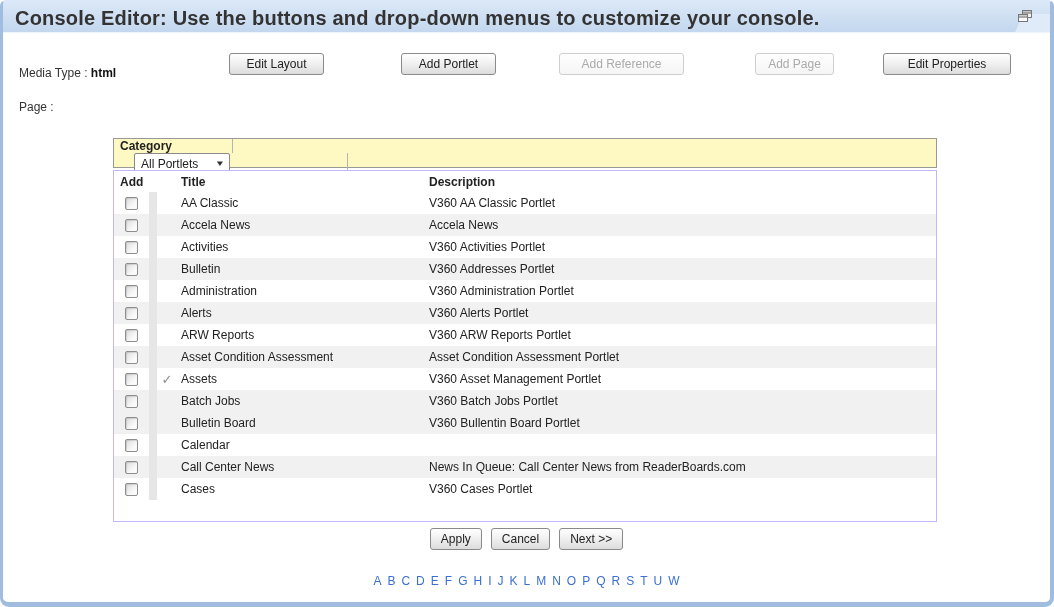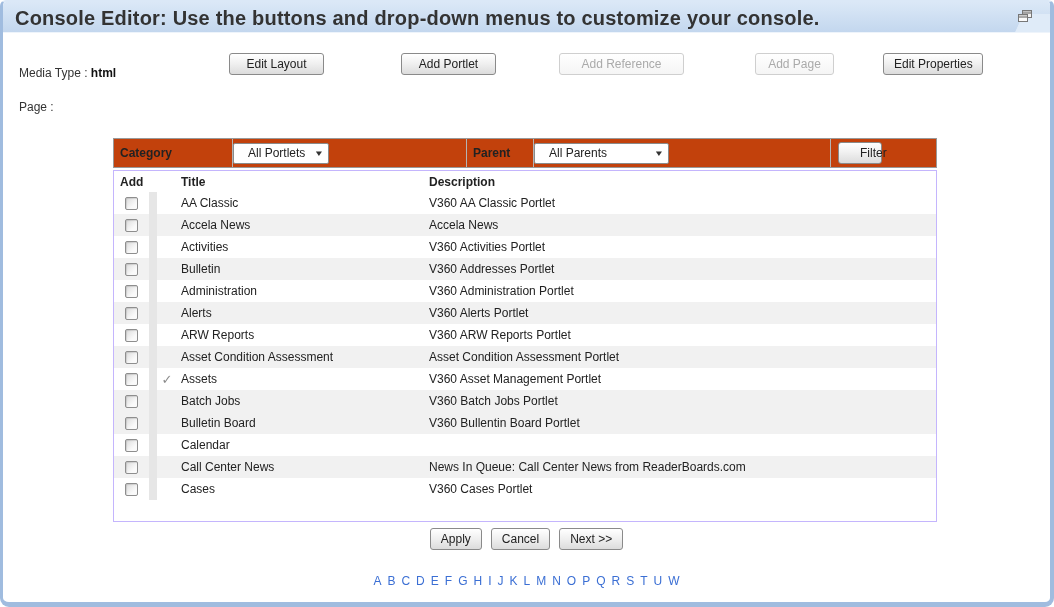--- a/index.html
+++ b/index.html
@@ -53,39 +53,39 @@
   }
   .btn.disabled {
     color:#aaa; border-color:#cfcfcf; cursor:default;
     background:linear-gradient(#ffffff, #f5f5f5);
   }
   .toolbar-buttons .btn { position:absolute; top:51px; }
   .toolbar-buttons .btn:nth-child(1){ left:226px; width:95px; }
   .toolbar-buttons .btn:nth-child(2){ left:398px; width:95px; }
   .toolbar-buttons .btn:nth-child(3){ left:556px; width:125px; }
   .toolbar-buttons .btn:nth-child(4){ left:752px; width:79px;  }
-  .toolbar-buttons .btn:nth-child(5){ left:880px; width:100px; }
+  .toolbar-buttons .btn:nth-child(5){ left:880px; width:128px; }
 
   
   .filter-bar {
     position:absolute; left:110px; top:136px; width:824px; height:30px;
-    border:1px solid #999; background:#c2410c;
-    display:flex; align-items:stretch; font-size:12px;
+    border:1px solid #999; background:#fef9c3;
+    display:flex; align-items:stretch; font-size:12px;flex-direction:column;
   }
   .filter-cell { display:flex; align-items:center; border-right:1px solid #b4b4b4; }
   .filter-cell:last-child { border-right:none; flex:1; }
   .fc-label { font-weight:bold; color:#222; padding-left:6px; }
   .fc-category { width:119px; }
   .fc-portlets { width:234px; }
   .fc-parent   { width:67px;  }
   .fc-parents  { width:297px; }
 
   .select {
     display:inline-flex; align-items:center; justify-content:space-between;
-    height:21px; margin-left:0; padding:0 5px 0 14px;
+    height:21px; margin-left:20px; padding:0 5px 0 6px;
     border:1px solid #8a8a8a; border-radius:2px; background:#fff;
     font-size:12px; color:#222; cursor:pointer;
   }
   .select .arrow { font-size:8px; color:#333; margin-left:8px; transform:scaleX(1.3); }
   .sel-portlets { width:96px; }
   .sel-parents  { width:135px; }
   .filter-btn { margin-left:7px; width:38px; padding:1px 21px; }
 
   
   .portlet-table {

